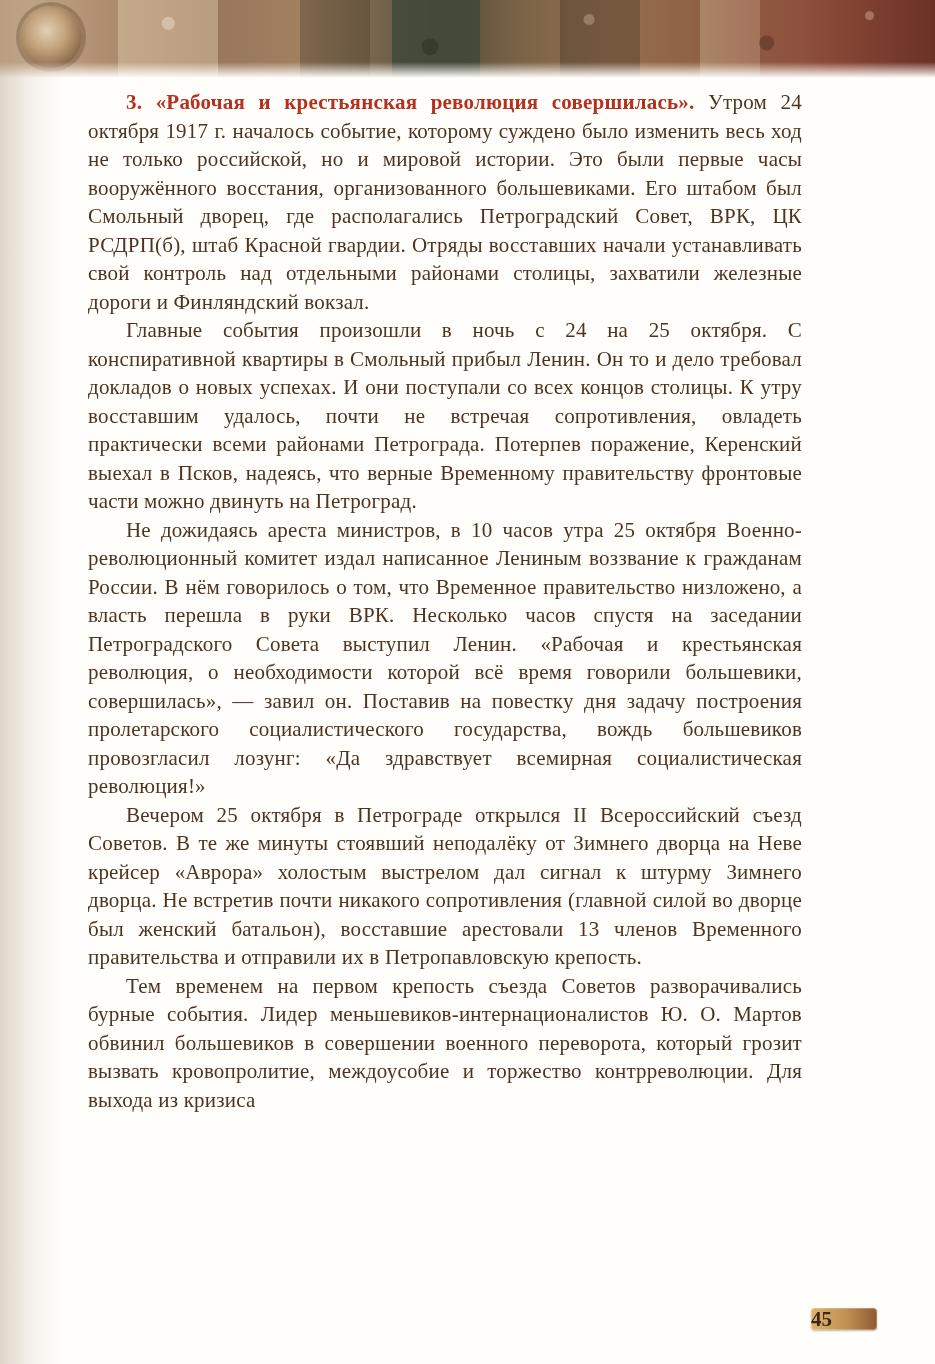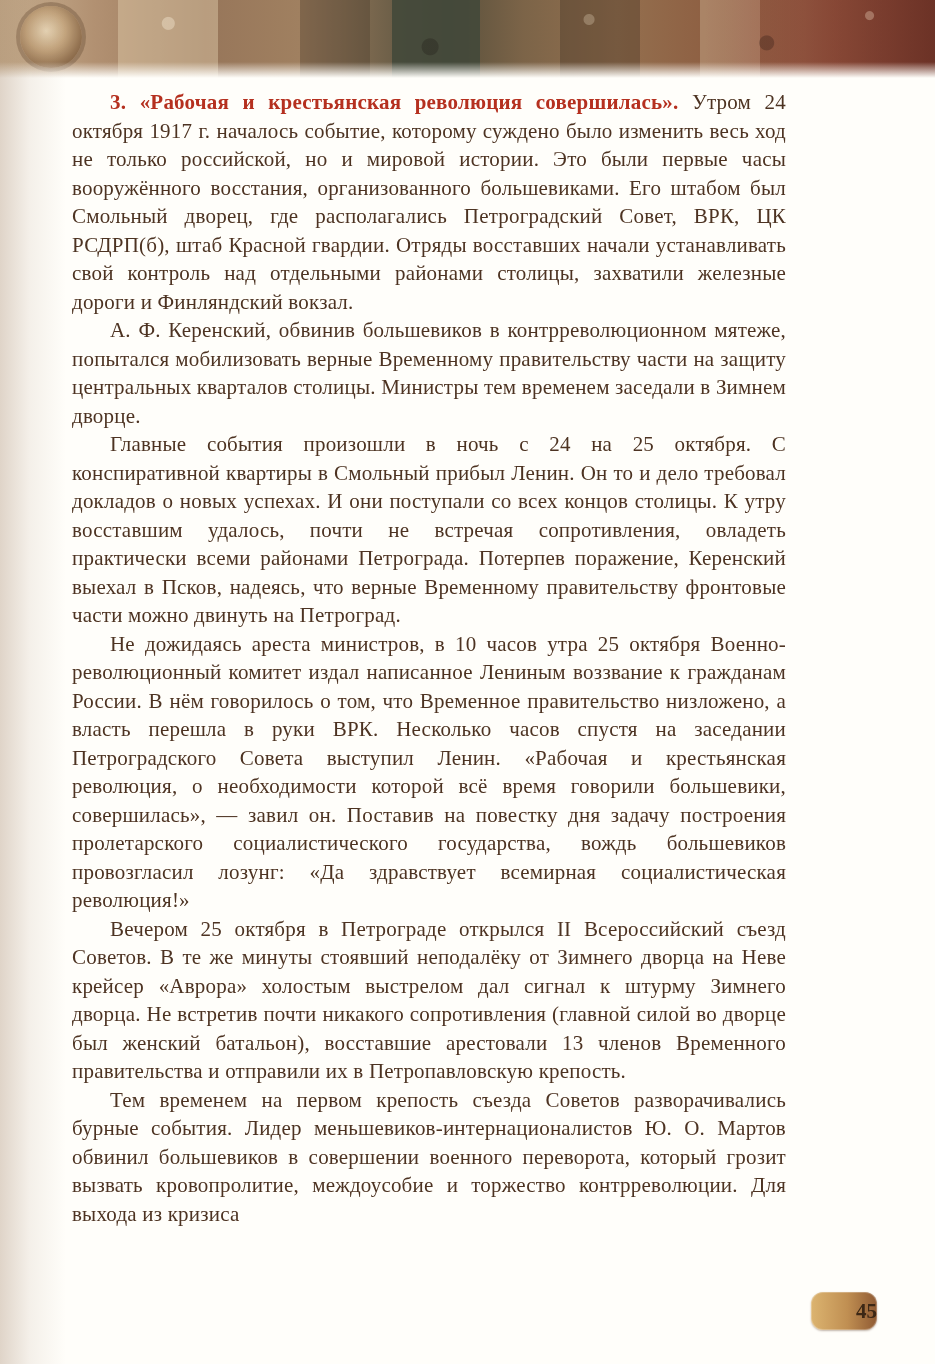--- a/index.html
+++ b/index.html
@@ -62,46 +62,46 @@
   .left-binding {
     position: absolute; top: 0; left: 0;
     width: 66px; height: 1364px;
     background: linear-gradient(90deg, rgba(150,115,85,.30) 0%, rgba(150,115,85,.10) 45%, rgba(150,115,85,0) 100%);
     pointer-events: none;
   }
 
   
   .text-block {
     position: absolute;
-    top: 88px; left: 72px;
+    top: 88px; left: 88px;
     width: 714px;
     color: #4d3322;
     font-size: 21px;
     line-height: 28.5px;
     text-align: justify;
     letter-spacing: .2px;
   }
   .text-block p {
     margin: 0;
     text-indent: 38px;
   }
   .lead {
     color: #b5301f;
     font-weight: bold;
   }
 
   
   .page-number-badge {
     position: absolute;
     right: 58px; bottom: 34px;
-    width: 66px; height: 38px;
-    border-radius: 12px;
+    width: 66px; height: 22px;
+    border-radius: 4px;
     background: linear-gradient(90deg, #dcb470 0%, #c08f52 55%, #8f5a33 100%);
     box-shadow: inset 0 0 0 1px rgba(255,255,255,.25), 0 1px 2px rgba(80,50,30,.35);
-    display: flex; align-items: center; justify-content: flex-end;
+    display: flex; align-items: center; justify-content: flex-start;
   }
   .page-number-badge span {
     color: #3c2715;
     font-weight: bold;
     font-size: 21px;
   }
 </style>
 </head>
 <body>
 
@@ -116,21 +116,20 @@
     <div class="seg seg-e"></div>
     <div class="seg seg-red"></div>
     <div class="band-speckle"></div>
     <div class="band-fade"></div>
   </div>
 
   <div class="left-binding"></div>
 
   <main class="text-block">
     <p><span class="lead">3. «Рабочая и крестьянская революция совершилась».</span> <span>Утром 24 октября 1917 г. началось событие, которому суждено было изменить весь ход не только российской, но и мировой истории. Это были первые часы вооружённого восстания, организованного большевиками. Его штабом был Смольный дворец, где располагались Петроградский Совет, ВРК, ЦК РСДРП(б), штаб Красной гвардии. Отряды восставших начали устанавливать свой контроль над отдельными районами столицы, захватили железные дороги и Финляндский вокзал.</span></p>
-    <p>А. Ф. Керенский, обвинив большевиков в контрреволюционном мятеже, попытался мобилизовать верные Временному правительству части на защиту центральных кварталов столицы. Министры тем временем заседали в Зимнем дворце.</p>
     <p>Главные события произошли в ночь с 24 на 25 октября. С конспиративной квартиры в Смольный прибыл Ленин. Он то и дело требовал докладов о новых успехах. И они поступали со всех концов столицы. К утру восставшим удалось, почти не встречая сопротивления, овладеть практически всеми районами Петрограда. Потерпев поражение, Керенский выехал в Псков, надеясь, что верные Временному правительству фронтовые части можно двинуть на Петроград.</p>
     <p>Не дожидаясь ареста министров, в 10 часов утра 25 октября Военно-революционный комитет издал написанное Лениным воззвание к гражданам России. В нём говорилось о том, что Временное правительство низложено, а власть перешла в руки ВРК. Несколько часов спустя на заседании Петроградского Совета выступил Ленин. «Рабочая и крестьянская революция, о необходимости которой всё время говорили большевики, совершилась», — завил он. Поставив на повестку дня задачу построения пролетарского социалистического государства, вождь большевиков провозгласил лозунг: «Да здравствует всемирная социалистическая революция!»</p>
     <p>Вечером 25 октября в Петрограде открылся II Всероссийский съезд Советов. В те же минуты стоявший неподалёку от Зимнего дворца на Неве крейсер «Аврора» холостым выстрелом дал сигнал к штурму Зимнего дворца. Не встретив почти никакого сопротивления (главной силой во дворце был женский батальон), восставшие арестовали 13 членов Временного правительства и отправили их в Петропавловскую крепость.</p>
     <p>Тем временем на первом крепость съезда Советов разворачивались бурные события. Лидер меньшевиков-интернационалистов Ю. О. Мартов обвинил большевиков в совершении военного переворота, который грозит вызвать кровопролитие, междоусобие и торжество контрреволюции. Для выхода из кризиса</p>
   </main>
 
   <div class="page-number-badge">
     <span>45</span>
   </div>
 

